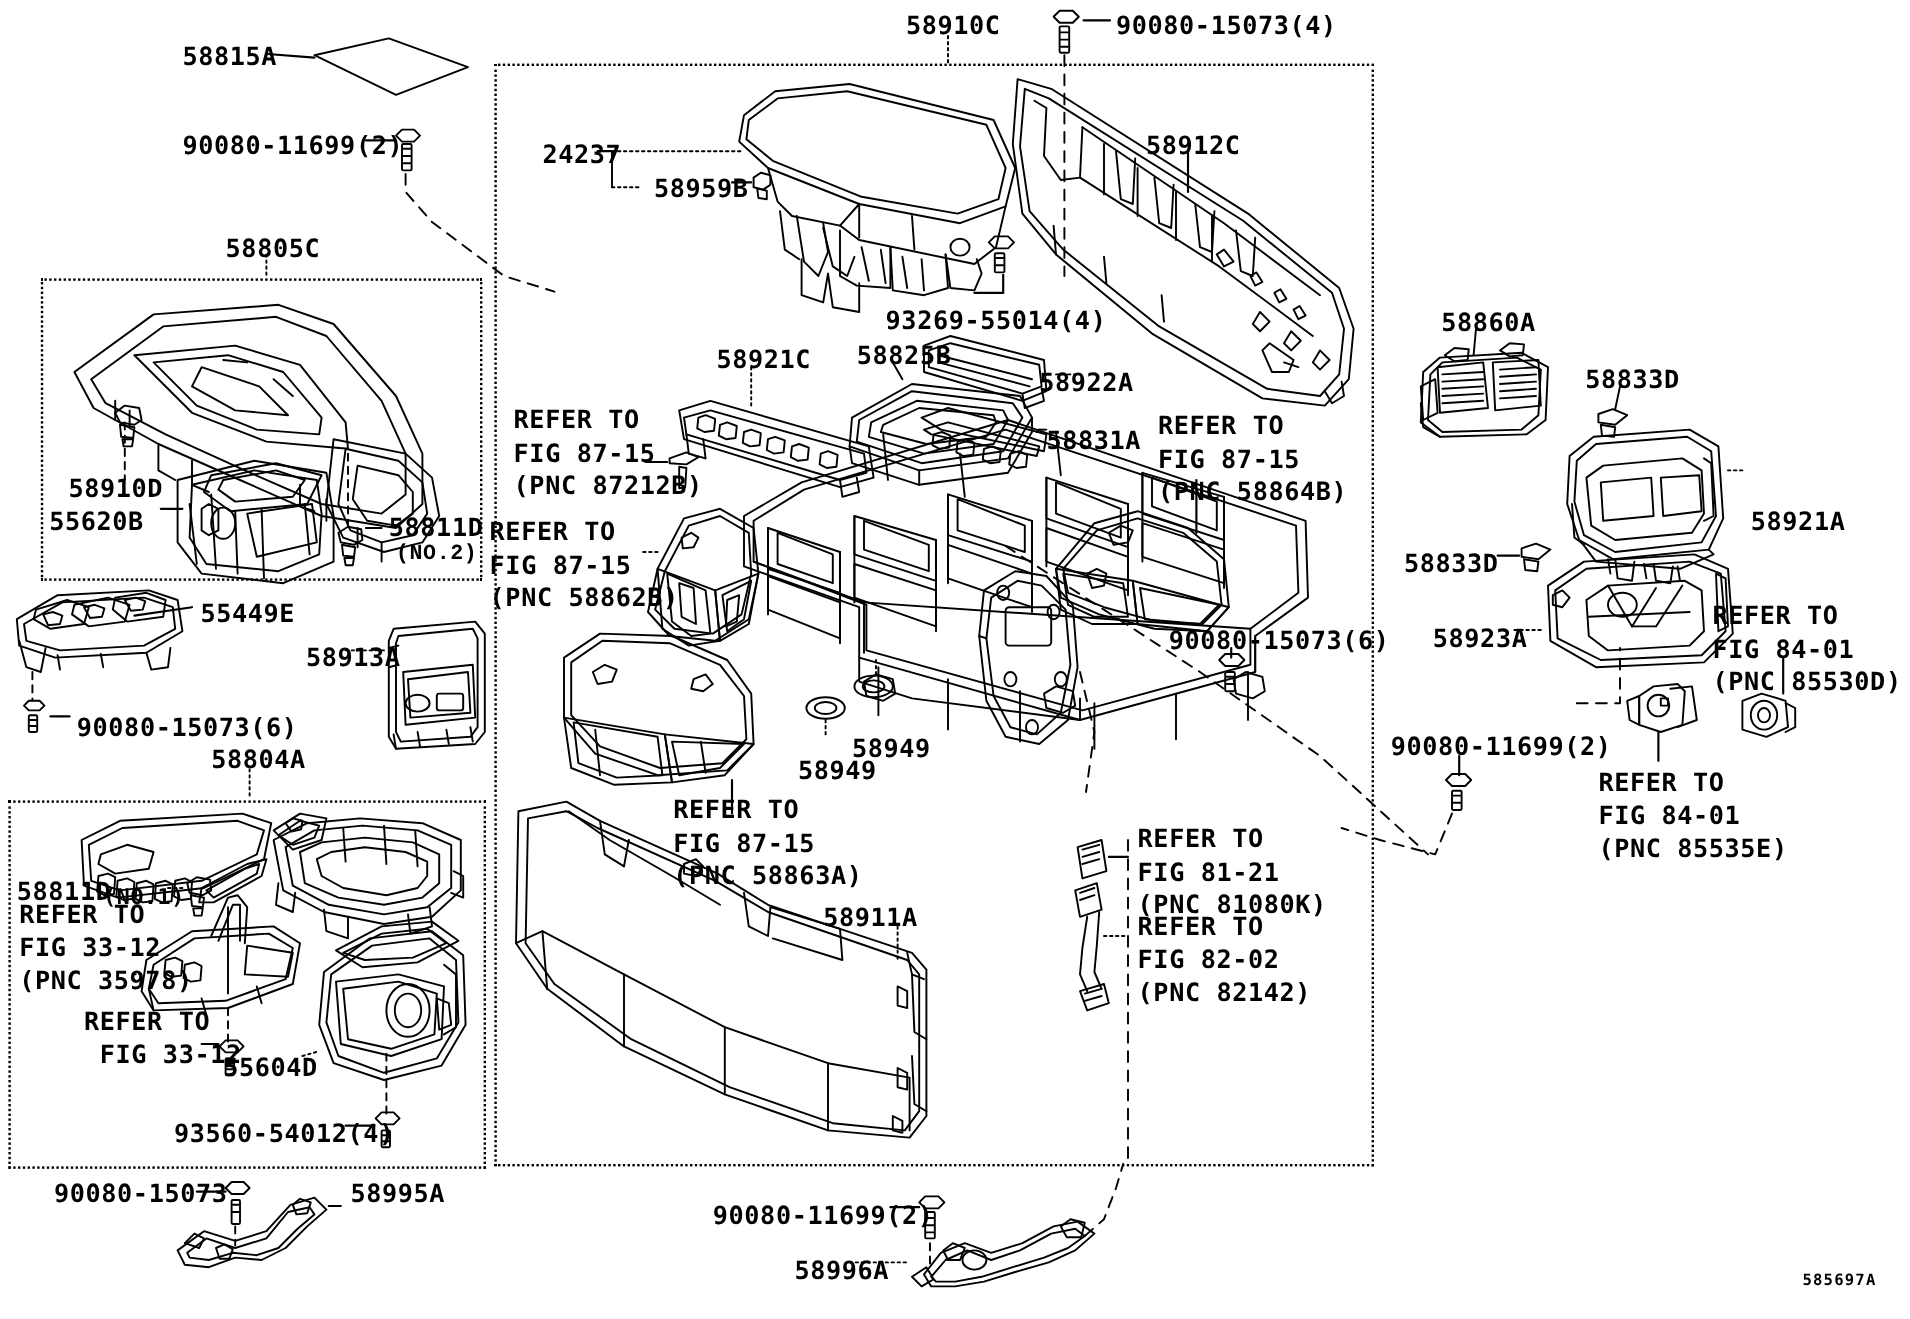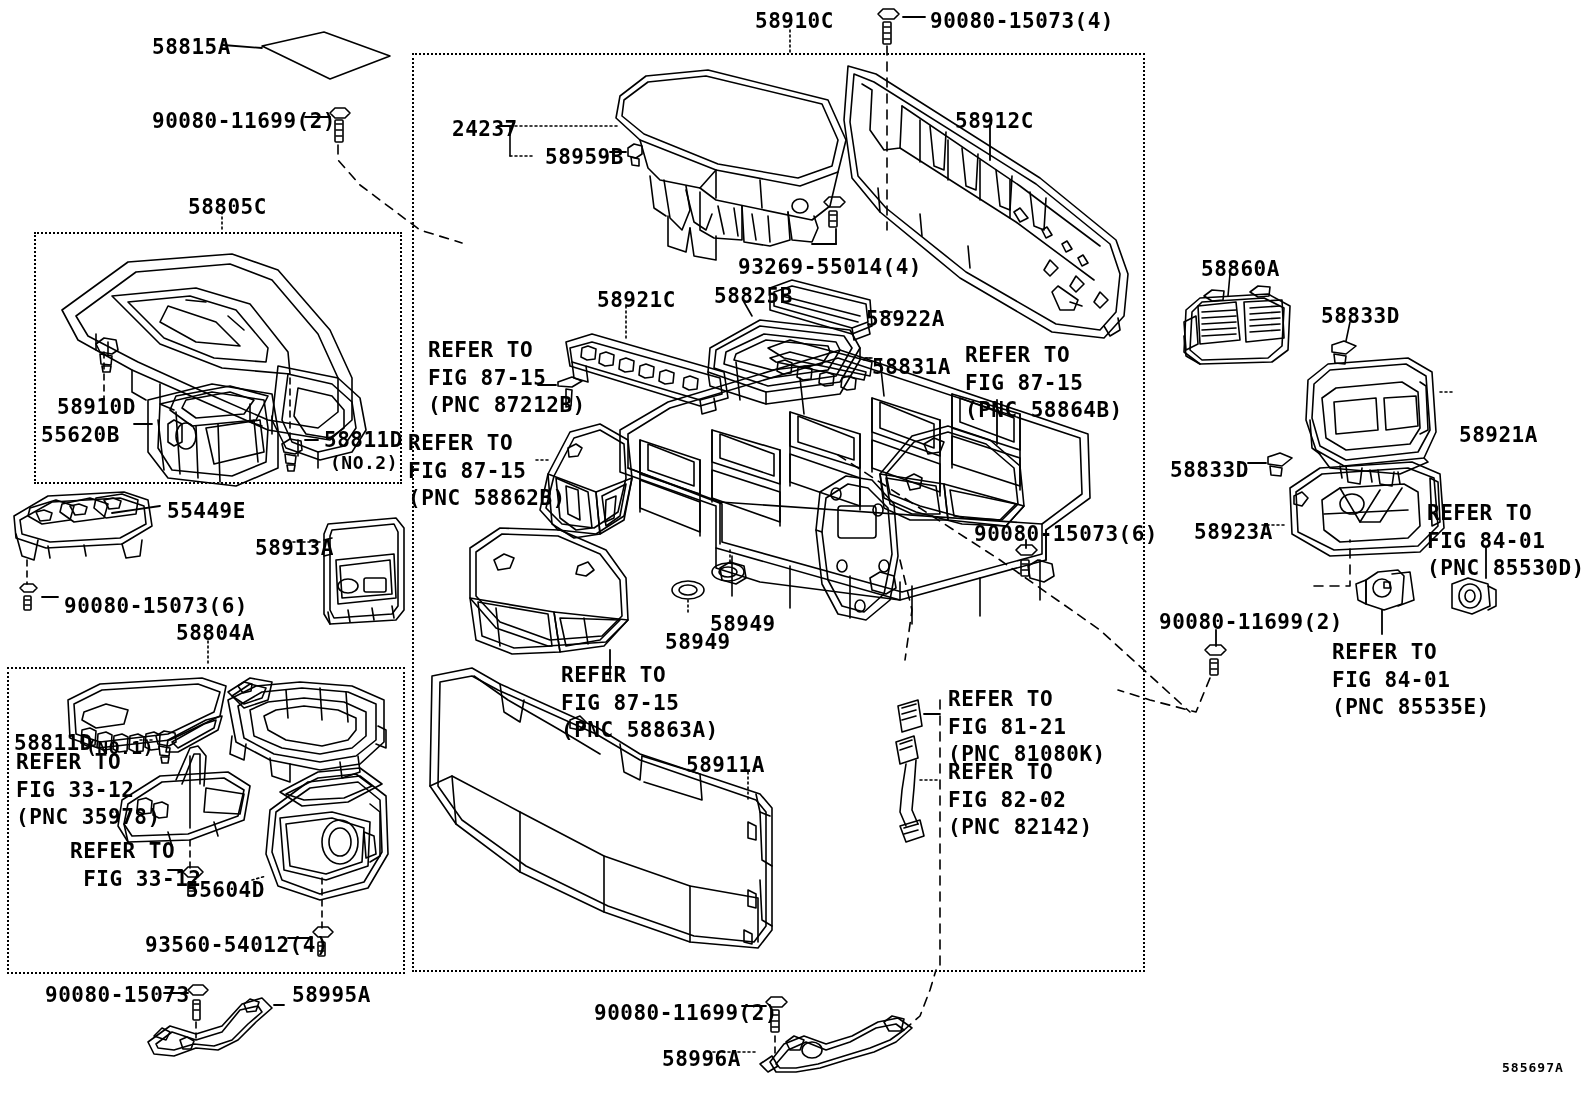--- a/index.html
+++ b/index.html
@@ -593,21 +593,21 @@
 
     </g>
   </svg>
 
   <div class="lbl" style="left:152px;top:34px;">58815A</div>
   <div class="lbl" style="left:152px;top:108px;">90080-11699(2)</div>
   <div class="lbl" style="left:188px;top:194px;">58805C</div>
   <div class="lbl" style="left:57px;top:394px;">58910D</div>
   <div class="lbl" style="left:41px;top:422px;">55620B</div>
   <div class="lbl" style="left:324px;top:427px;">58811D</div>
-  <div class="lbl sm" style="left:330px;top:451px;">(NO.2)</div>
+  <div class="lbl sm" style="left:330px;top:451px;font-family:Liberation Mono, monospace;">(NO.2)</div>
   <div class="lbl" style="left:167px;top:498px;">55449E</div>
   <div class="lbl" style="left:219px;top:535px;margin-left:36px;">58913A</div>
   <div class="lbl" style="left:64px;top:593px;">90080-15073(6)</div>
   <div class="lbl" style="left:176px;top:620px;">58804A</div>
   <div class="lbl" style="left:14px;top:730px;">58811D</div>
   <div class="lbl sm" style="left:86px;top:736px;">(NO.1)</div>
   <div class="lbl multi" style="left:16px;top:749px;">REFER TO
 FIG 33-12
 (PNC 35978)</div>
   <div class="lbl multi" style="left:70px;top:838px;">REFER TO

